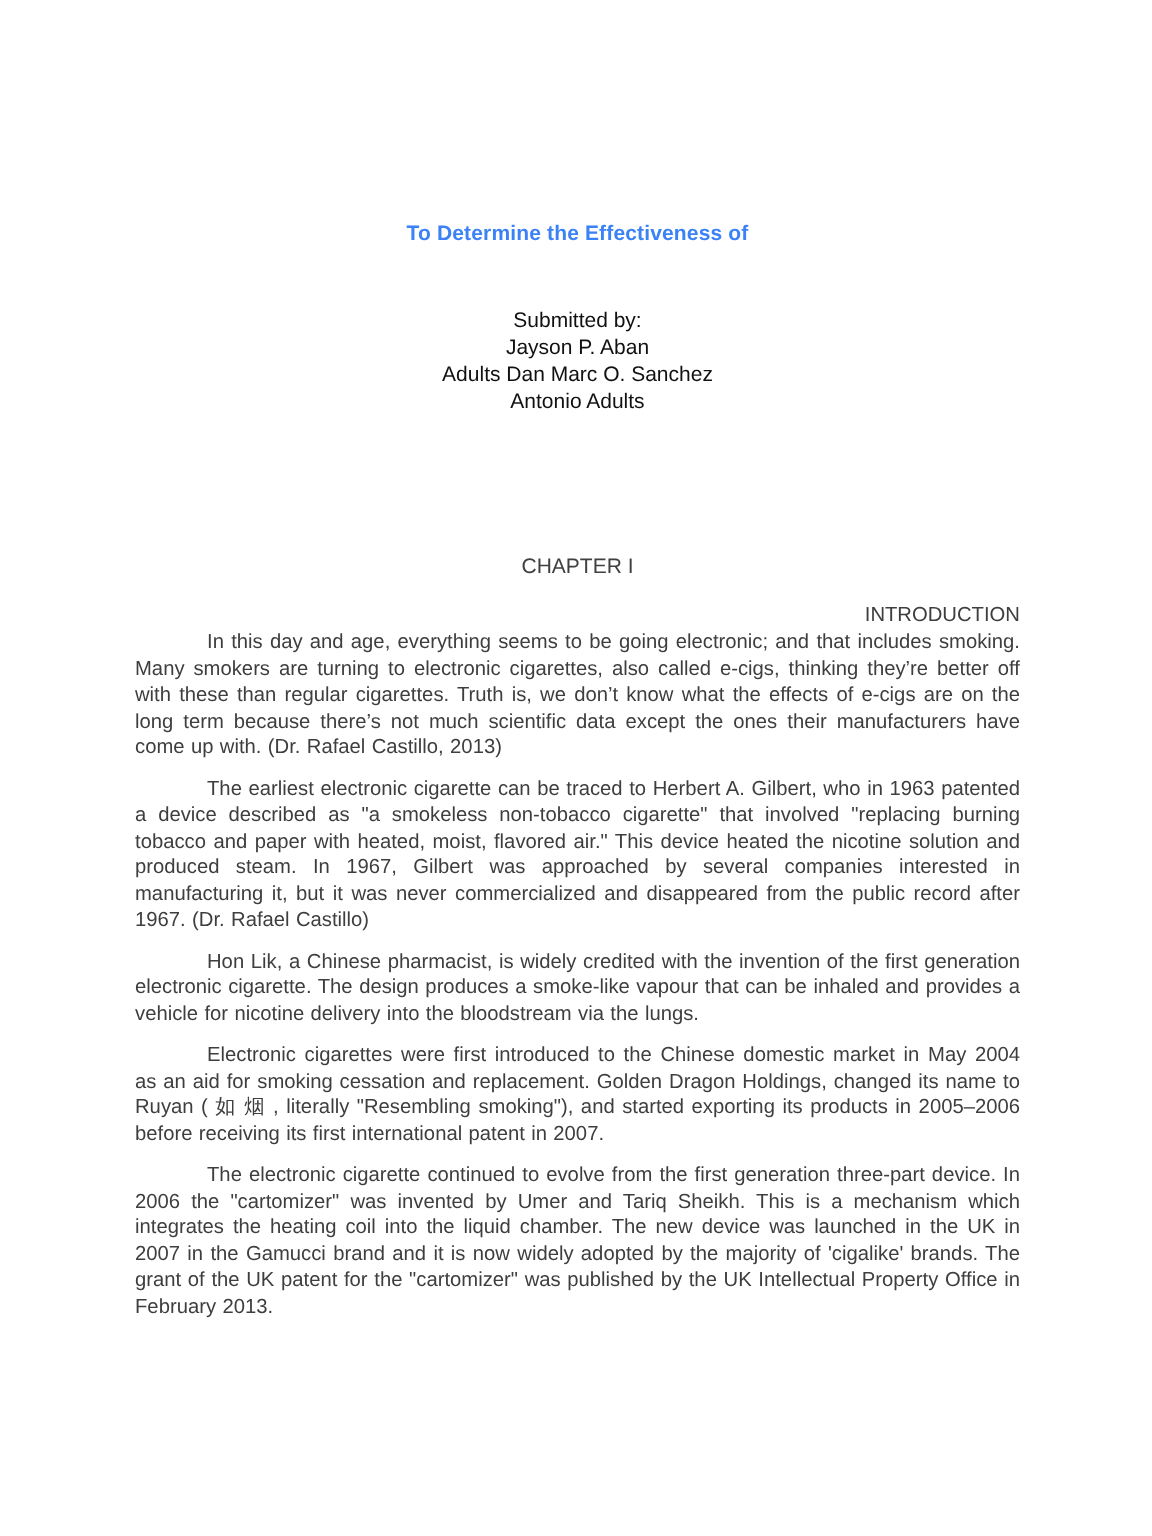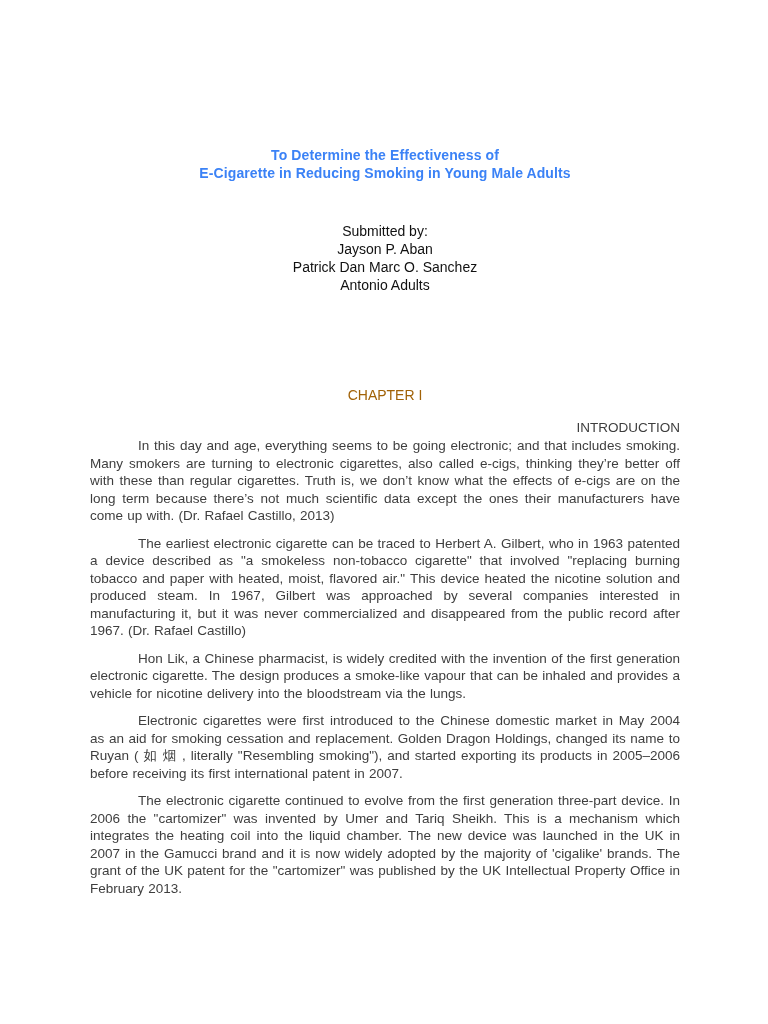--- a/index.html
+++ b/index.html
@@ -33,21 +33,21 @@
     font-size: 14px;
     line-height: 18px;
     color: #111111;
   }
   .chapter-block {
     margin-top: 92px;
     text-align: center;
     font-weight: normal;
     font-size: 14px;
     line-height: 18px;
-    color: #a16207;
+    color: #404040;
   }
   .section-heading {
     margin-top: 15px;
     font-size: 13.5px;
     line-height: 18px;
     color: #3e3e3e;
     text-align: right;
   }
   p.body-para {
     font-size: 13.5px;
@@ -60,27 +60,26 @@
   }
 </style>
 </head>
 <body>
 
 <div class="page">
   <div class="content">
 
     <div class="title-block">
       <div>To Determine the Effectiveness of</div>
-      <div>E-Cigarette in Reducing Smoking in Young Male Adults</div>
     </div>
 
     <div class="submitted-block">
       <div>Submitted by:</div>
       <div>Jayson P. Aban</div>
-      <div>Patrick Dan Marc O. Sanchez</div>
+      <div>Adults Dan Marc O. Sanchez</div>
       <div>Antonio Adults</div>
     </div>
 
     <div class="chapter-block">
       <div>CHAPTER I</div>
     </div>
 
     <div class="section-heading">INTRODUCTION</div>
 
     <p class="body-para">In this day and age, everything seems to be going electronic; and that includes smoking. Many smokers are turning to electronic cigarettes, also called e-cigs, thinking they’re better off with these than regular cigarettes. Truth is, we don’t know what the effects of e-cigs are on the long term because there’s not much scientific data except the ones their manufacturers have come up with. (Dr. Rafael Castillo, 2013)</p>

